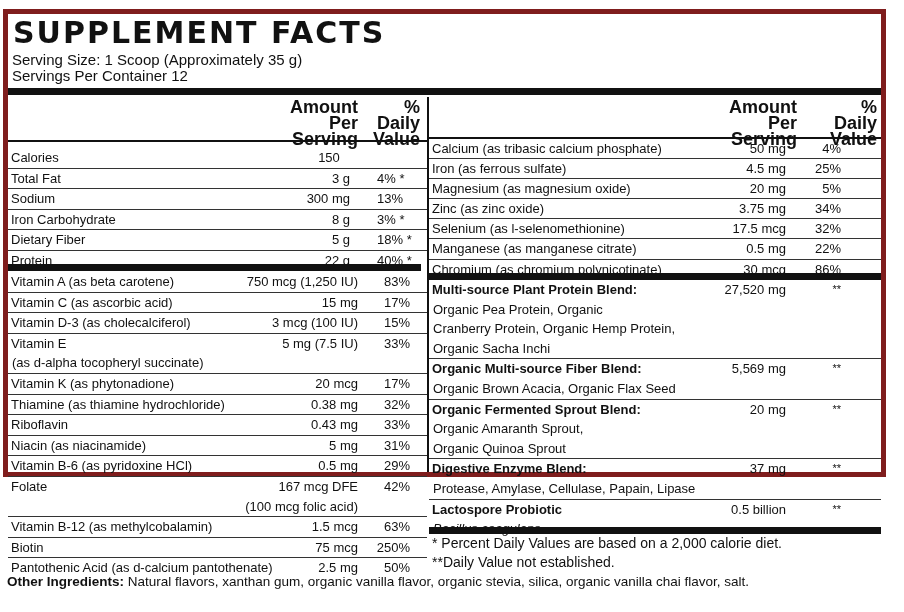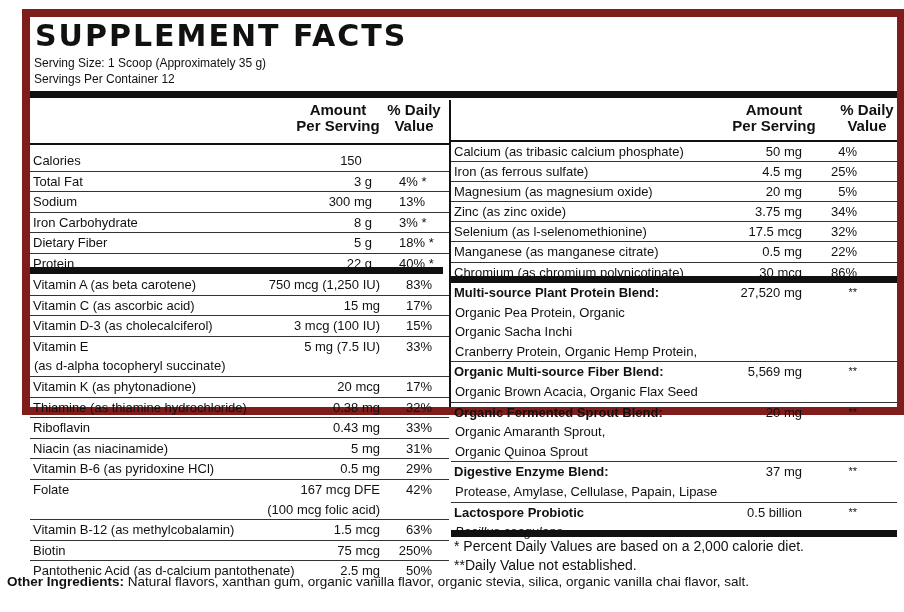--- a/index.html
+++ b/index.html
@@ -1,30 +1,30 @@
 <!DOCTYPE html>
 <html><head>
 <meta charset="utf-8">
 <style>
   html, body { margin:0; padding:0; background:#ffffff; }
   body { width:904px; height:612px; position:relative; overflow:hidden;
          font-family:"Liberation Sans", sans-serif; color:#111; }
-  .label { position:absolute; left:22px; top:9px; width:883px; height:406px;
-           border:8px solid #7f1d1d; box-sizing:border-box; }
+  .label { position:absolute; left:3px; top:9px; width:883px; height:468px;
+           border:5px solid #7f1d1d; box-sizing:border-box; }
   .title { position:absolute; left:5px; top:2px; font-family:"DejaVu Sans", sans-serif;
            font-weight:bold; font-size:30px; letter-spacing:2px; line-height:34px; color:#111; }
-  .serv { position:absolute; left:4px; font-size:12px; line-height:16px; }
+  .serv { position:absolute; left:4px; font-size:15px; line-height:16px; }
   .thickbar { position:absolute; left:0; right:0; height:7px; background:#111; }
   .col { position:absolute; top:83px; bottom:0; }
   .col.left { left:0; width:419px; }
   .col.right { left:421px; right:0; }
   .vdiv { position:absolute; left:419px; top:83px; bottom:0; width:2px; background:#111; }
   .hdr { position:absolute; top:0; height:44px; left:0; right:0; }
-  .hdr .amt, .hdr .dv { position:absolute; top:2px; font-weight:bold; font-size:15px;
-        line-height:16px; text-align:center; }
+  .hdr .amt, .hdr .dv { position:absolute; top:2px; font-weight:bold; font-size:18px;
+        line-height:16px; text-align:right; }
   .rows { position:absolute; left:0; right:0; }
   .row { position:relative; font-size:13px; line-height:19.5px; border-bottom:1px solid #333; }
   .row.nob { border-bottom:none; }
   .row .n { padding-left:3px; white-space:nowrap; }
   .row .a { position:absolute; top:0; text-align:right; white-space:nowrap; }
   .row .d { position:absolute; top:0; white-space:nowrap; }
   .row .sub { padding-left:4px; white-space:nowrap; }
   .b { font-weight:bold; }
   .i { font-style:italic; }
   .ind { padding-left:10px; }
@@ -235,22 +235,22 @@
           <div class="d" style="right:40px">86%</div>
         </div>
       </div>
     <div class="thickbar" style="top:176px"></div>
     <div class="rows" id="right-blends" style="top:183px">
         <div class="row" style="line-height: 19.6px;">
           <div class="n b">Multi-source Plant Protein Blend:</div>
           <div class="a" style="right:95px">27,520 mg</div>
           <div class="d" style="right:40px;font-size:11px">**</div>
           <div class="sub">Organic Pea Protein, Organic</div>
+          <div class="sub">Cranberry Protein, Organic Hemp Protein,</div>
           <div class="sub">Organic Sacha Inchi</div>
-          <div class="sub">Cranberry Protein, Organic Hemp Protein,</div>
         </div>
         <div class="row" style="line-height: 19.6px;">
           <div class="n b">Organic Multi-source Fiber Blend:</div>
           <div class="a" style="right:95px">5,569 mg</div>
           <div class="d" style="right:40px;font-size:11px">**</div>
           <div class="sub">Organic Brown Acacia, Organic Flax Seed</div>
         </div>
         <div class="row" style="line-height: 19.6px;">
           <div class="n b">Organic Fermented Sprout Blend:</div>
           <div class="a" style="right:95px">20 mg</div>

